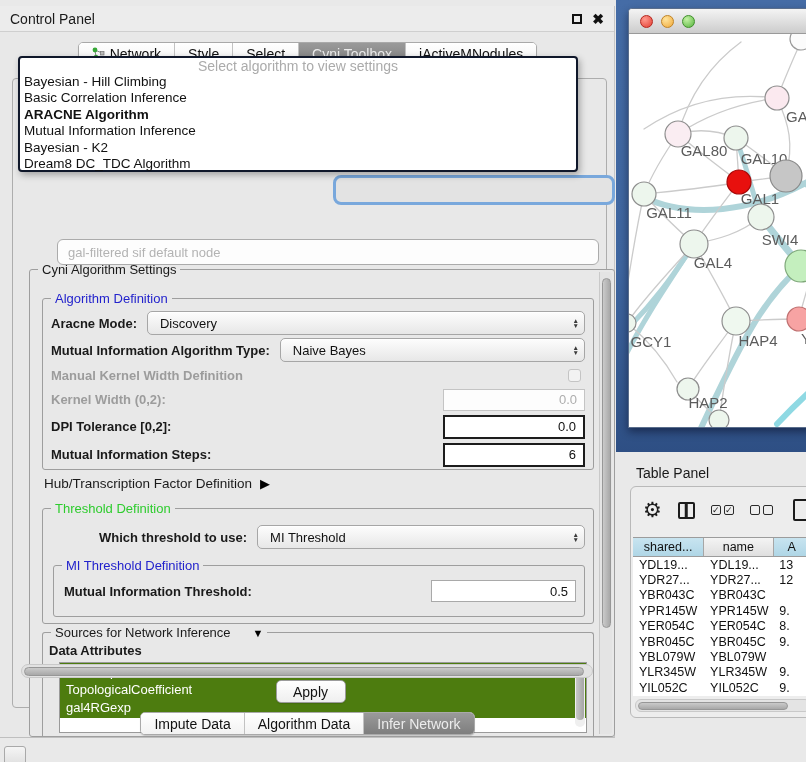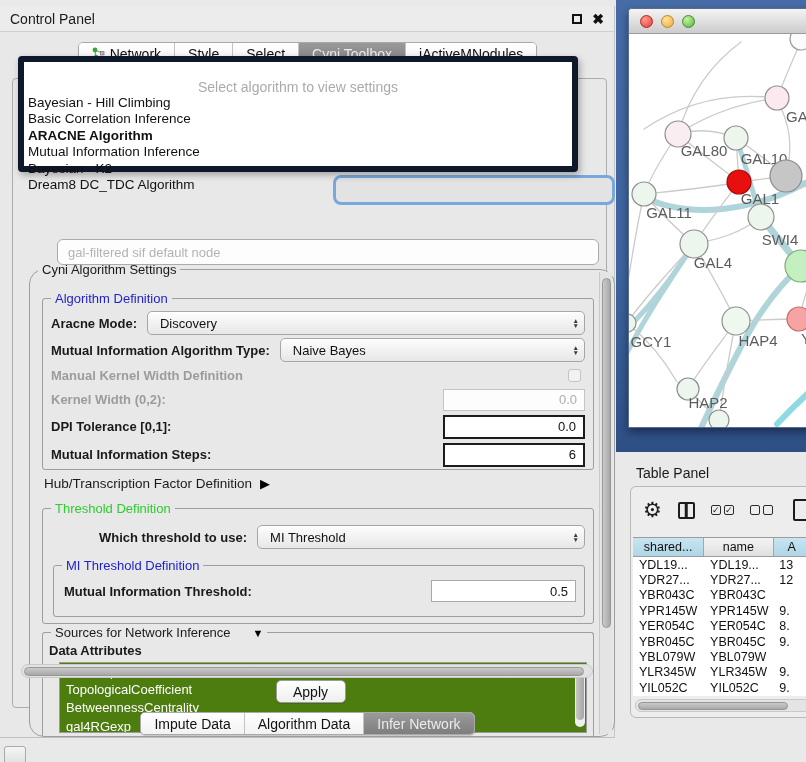--- a/index.html
+++ b/index.html
@@ -22,27 +22,27 @@
   .bottom-tabs-wrap { position:absolute; left:0; top:706px; width:615px; display:flex; justify-content:center; }
 
   
   .outer-box { position:absolute; left:12px; top:72px; width:595px; height:630px; border:1px solid #ADADAD; border-radius:4px; background:#E8E8E8; }
 
   
   .bg-combo-focused { position:absolute; left:320px; top:96px; width:282px; height:30px; border:3px solid #79A8DC; border-radius:8px; background:#E3E3E3; z-index:1; }
   .bg-combo-gal { position:absolute; left:44px; top:160px; width:542px; height:26px; border:1px solid #ABABAB; border-radius:6px; background:#FDFDFD; z-index:1; display:flex; align-items:center; padding:0 10px; font-size:13px; color:#B3B3B3; overflow:hidden; }
 
   
-  .popup { position:absolute; left:18px; top:56px; width:560px; height:116px; background:#FFFFFF; border:6px solid #0f172a; border-radius:4px; box-shadow:2px 3px 7px rgba(0,0,0,0.3); z-index:50; padding-top:18px; }
+  .popup { position:absolute; left:18px; top:56px; width:560px; height:116px; background:#FFFFFF; border:2px solid #0f172a; border-radius:4px; box-shadow:2px 3px 7px rgba(0,0,0,0.3); z-index:50; padding-top:1px; }
   .popup-placeholder { text-align:center; color:#ABABAB; font-size:14px; height:15px; line-height:15px; }
   .popup-item { font-size:13.5px; color:#111; height:16.4px; line-height:16.4px; padding-left:4px; white-space:nowrap; }
   .popup-item.bold { font-weight:bold; }
 
   
-  .settings-group { position:absolute; left:16px; top:190px; width:586px; height:468px; border:1px solid #9E9E9E; border-radius:15px; background:#E8E8E8; }
+  .settings-group { position:absolute; left:16px; top:190px; width:586px; height:468px; border:1px solid #9E9E9E; border-radius:3px; background:#E8E8E8; }
   .grouptitle { position:absolute; top:-8px; left:8px; background:#E8E8E8; padding:0 4px; font-size:13px; color:#1A1A1A; white-space:nowrap; }
   .grouptitle.blue { color:#2222CC; }
   .grouptitle.green { color:#2ECC2E; }
   .vscroll { position:absolute; right:2px; top:2px; width:13px; height:462px; background:#E4E4E4; border-left:1px solid #C9C9C9; border-radius:0 3px 3px 0; }
   .vscroll .thumb { position:absolute; left:1.5px; top:6px; width:9px; height:350px; border-radius:5px; background:linear-gradient(90deg,#CACACA,#A8A8A8); border:1px solid #979797; }
   .algdef-group { position:absolute; left:12px; top:28px; width:552px; height:172px; border:1px solid #9E9E9E; border-radius:3px; }
   .algdef-inner { padding:12px 8px 0 8px; display:flex; flex-direction:column; gap:3px; }
   .row { display:flex; align-items:center; min-height:24px; }
   .lbl { font-size:13px; font-weight:bold; color:#1A1A1A; white-space:nowrap; }
   .lbl.disabled { color:#9C9C9C; }
@@ -187,21 +187,21 @@
           </div>
           <div class="row" style="min-height:20px;text-align:right;">
             <span class="lbl disabled">Manual Kernel Width Definition</span>
             <span class="checkbox"></span>
           </div>
           <div class="row" style="min-height:23px;">
             <span class="lbl disabled">Kernel Width (0,2):</span>
             <span class="field disabled">0.0</span>
           </div>
           <div class="row" style="min-height:25px;">
-            <span class="lbl">DPI Tolerance [0,1]:</span>
+            <span class="lbl">DPI Tolerance [0,2]:</span>
             <span class="field strong">0.0</span>
           </div>
           <div class="row" style="min-height:25px;">
             <span class="lbl">Mutual Information Steps:</span>
             <span class="field strong">6</span>
           </div>
         </div>
       </div>
 
       <div class="hub-row">
@@ -237,21 +237,20 @@
             <span class="tri-down">▼</span>
           </span>
         </span>
         <div class="attr-lbl">Data Attributes</div>
         <div class="attr-list" id="attr-list">
           <div class="attr-scroll">
               <div class="thumb"></div>
             </div>
         <div class="attr-item">SelfLoops</div>
             <div class="attr-item">TopologicalCoefficient</div>
-            <div class="attr-item">BetweennessCentrality</div>
             <div class="attr-item">gal4RGexp</div>
           </div>
       </div>
 
     </div>
 
     <div class="hscroll">
         <div class="thumb"></div>
       </div>
 

